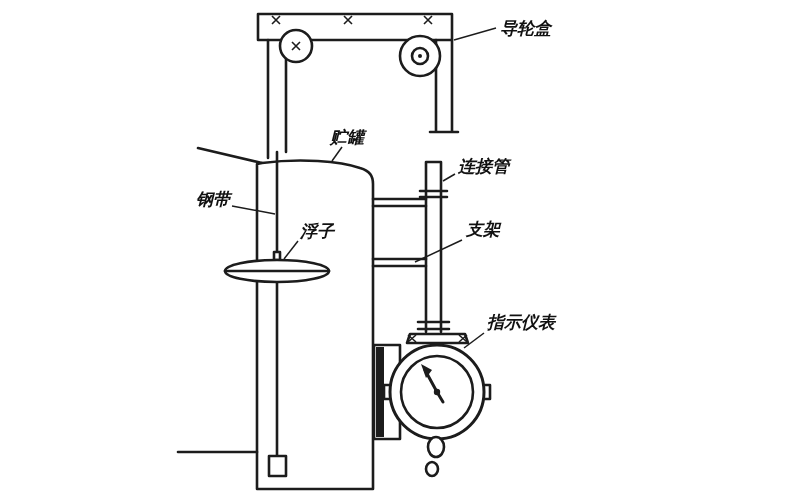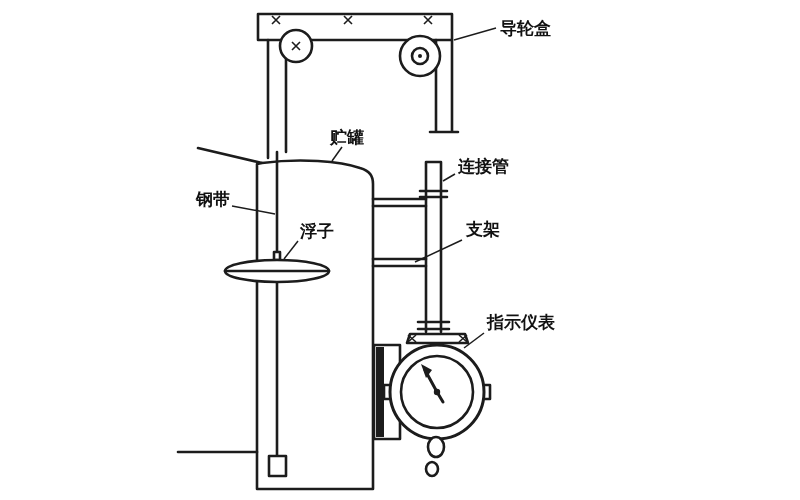--- a/index.html
+++ b/index.html
@@ -1,18 +1,18 @@
 <!DOCTYPE html>
 <html><head>
 <meta charset="utf-8">
 <style>
   html,body{margin:0;padding:0;background:#fff;}
   .stage{
     position:relative;width:800px;height:500px;background:#ffffff;
-    overflow:hidden;font-family:"Liberation Sans",sans-serif;
+    overflow:hidden;font-family:"Liberation Sans",sans-serif;font-style:italic;
   }
   svg{display:block;}
   .ln{stroke:#1c1c1c;stroke-width:2.6;fill:none;stroke-linecap:round;stroke-linejoin:round;}
   .lnthick{stroke:#1c1c1c;stroke-width:3;fill:none;stroke-linecap:round;}
   .fillw{fill:#ffffff;}
   .filled{fill:#1c1c1c;stroke:none;}
   .leader{stroke:#1c1c1c;stroke-width:1.5;fill:none;}
   .xmark{stroke:#1c1c1c;stroke-width:1.6;fill:none;}
   text.lbl{font-family:"Liberation Sans",sans-serif;font-size:17px;font-weight:600;fill:#111;}
 </style>

